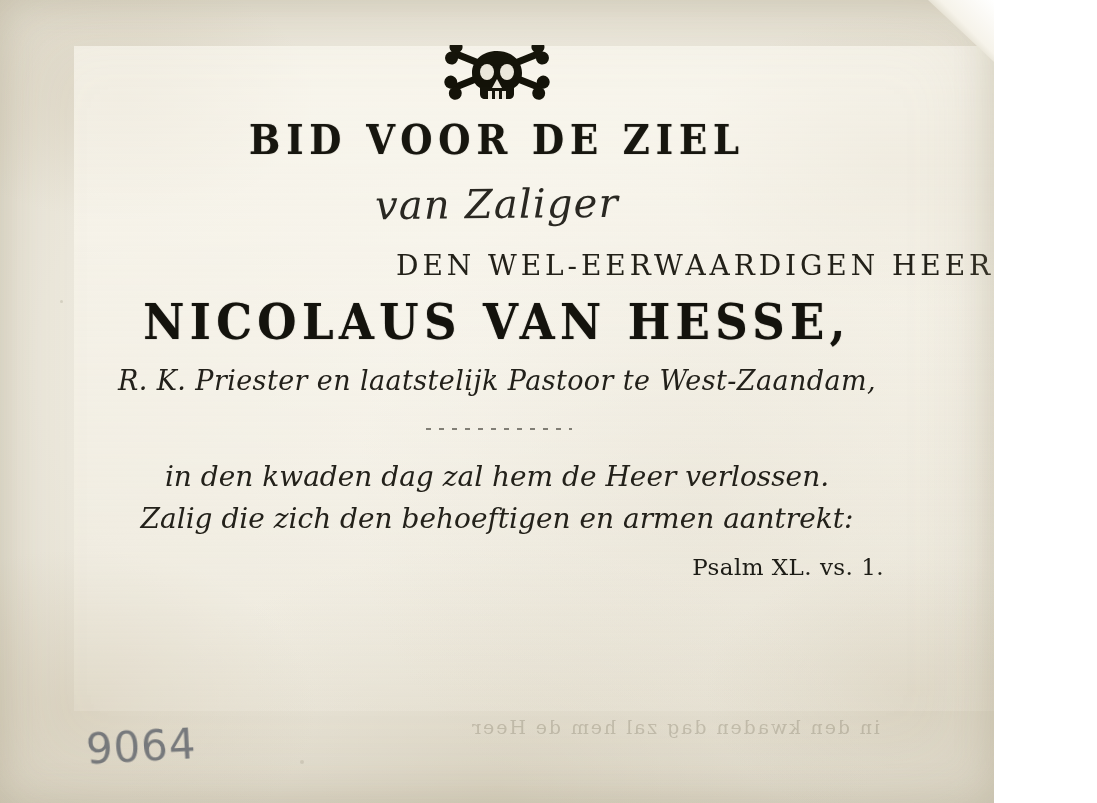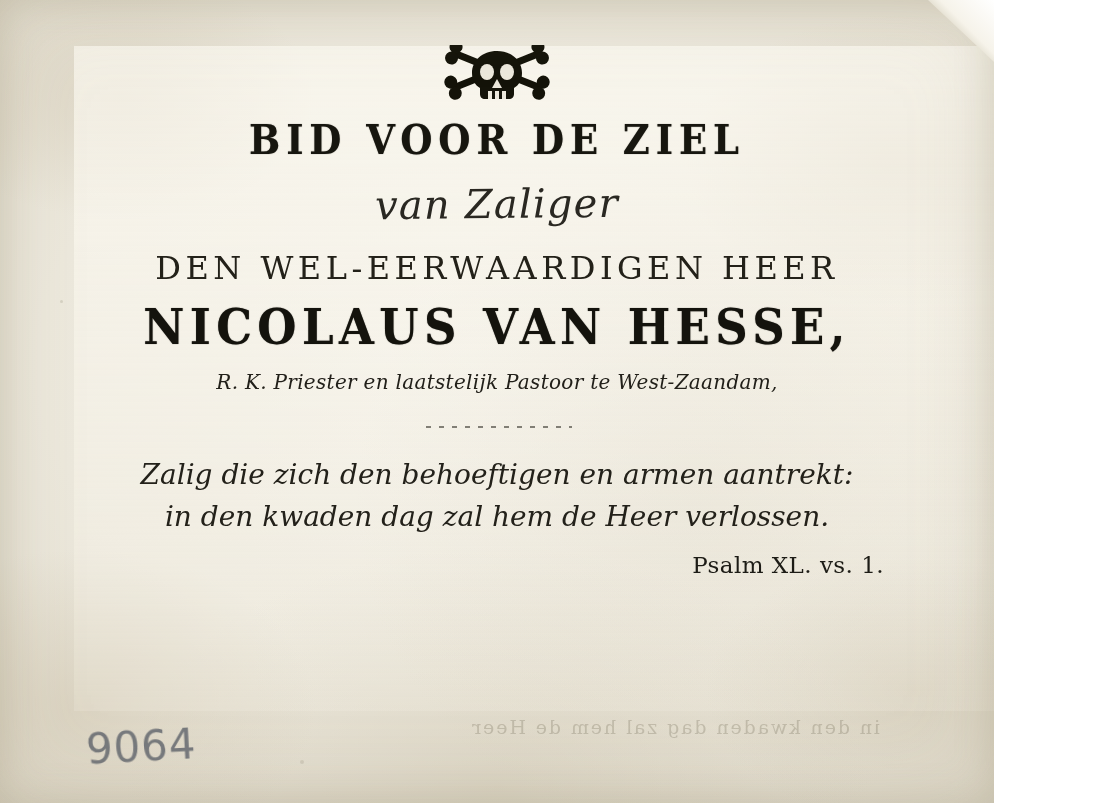--- a/index.html
+++ b/index.html
@@ -122,41 +122,42 @@
     font-style: italic;
     font-size: 40px;
     margin-top: 22px;
     letter-spacing: .03em;
     color: #2a2822;
     transform: rotate(-.6deg);
   }
 
   #den-wel-eerwaardigen-heer {
     font-family: "DejaVu Serif", serif;
-    font-size: 32px;
+    font-size: 28px;
     letter-spacing: .14em;
     margin-top: 22px;
     color: #232119;
+    text-align: right;
   }
 
   #deceased-name {
     font-family: "DejaVu Serif", serif;
     font-weight: bold;
     font-size: 45px;
     letter-spacing: .12em;
     margin-top: 14px;
     color: #14130d;
     transform: scaleY(1.06);
     text-shadow: 0 0 1px rgba(20,19,13,.6);
   }
 
   #title-line {
     font-family: "DejaVu Serif", serif;
     font-style: italic;
-    font-size: 20px;
+    font-size: 27px;
     margin-top: 16px;
     letter-spacing: .015em;
     color: #22201a;
   }
 
   #death-paragraph {
     font-family: "DejaVu Serif", serif;
     font-size: 28px;
     line-height: 1.42;
     margin: 18px auto 0;
@@ -298,22 +299,22 @@
     <div id="den-wel-eerwaardigen-heer">DEN WEL-EERWAARDIGEN HEER</div>
 
     <div id="deceased-name">NICOLAUS VAN HESSE,</div>
 
     <div id="title-line">R. K. Priester en laatstelijk Pastoor te West-Zaandam,</div>
 
 
     <div id="divider"></div>
 
     <div id="scripture">
+      <span class="sc-line">in den kwaden dag zal hem de Heer verlossen.</span>
       <span class="sc-line">Zalig die zich den behoeftigen en armen aantrekt:</span>
-      <span class="sc-line">in den kwaden dag zal hem de Heer verlossen.</span>
     </div>
 
     <div id="psalm-reference">Psalm XL. vs. 1.</div>
   </div>
 
   <div id="showthrough-text">in den kwaden dag zal hem de Heer</div>
 
   <div id="pencil-number">9064</div>
 
   <div id="edge-shading"></div>

